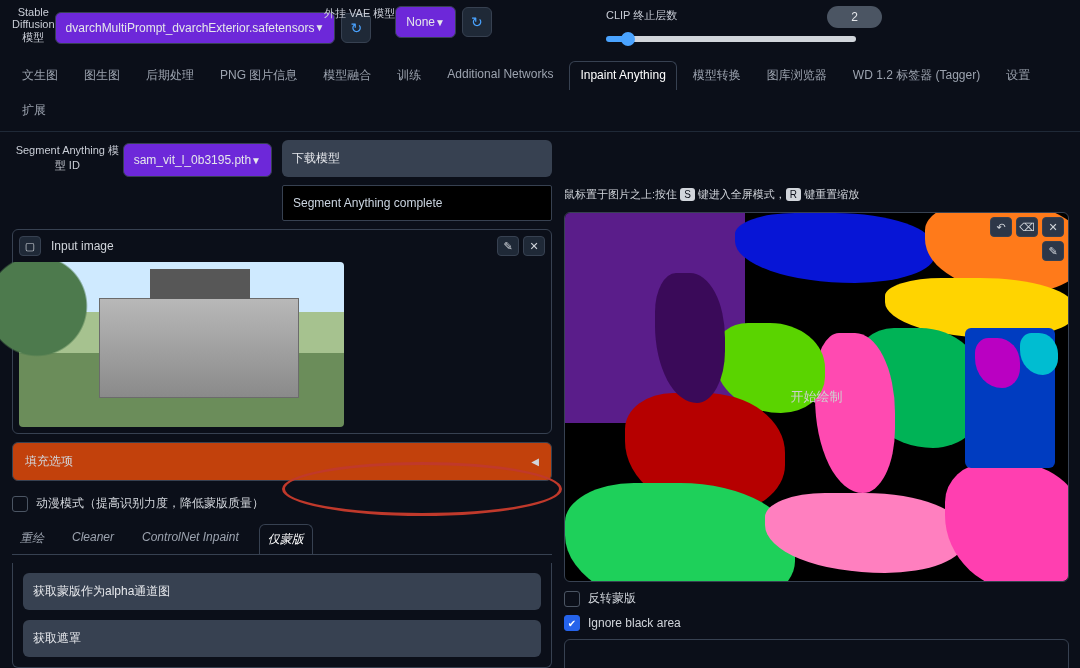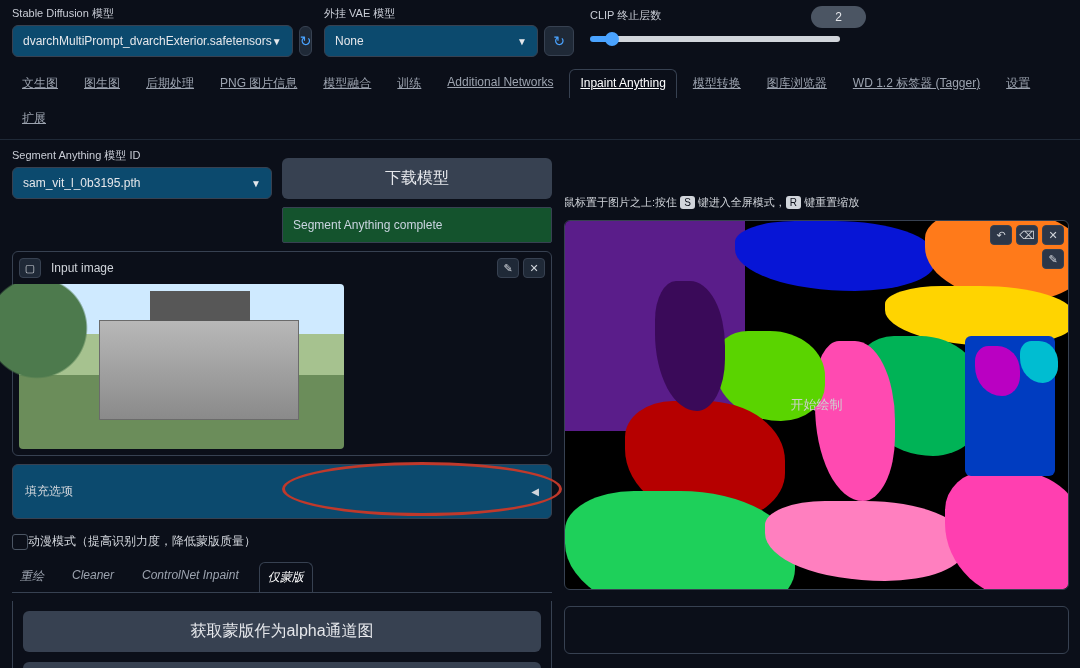--- a/index.html
+++ b/index.html
@@ -7,65 +7,65 @@
   width: 1080px; height: 668px;
   background: #0b0f19;
   color: #d1d5db;
   font-family: -apple-system, "Segoe UI", sans-serif;
   font-size: 12px;
   overflow: hidden;
   position: relative;
 }
 .top-row { display: flex; align-items: flex-start; padding: 6px 12px; gap: 12px; }
 .label { color: #c9cdd6; font-size: 11px; margin-bottom: 4px; }
-.select-group { display: flex; flex-direction: column; }
+.select-group { display: flex; flex-direction: row; text-align: center; }
 .select-bar { display: flex; align-items: center; gap: 6px; }
 .select {
-  background: #0c4a6e; border: 1px solid #374151; border-radius: 6px;
+  background: #6d28d9; border: 1px solid #374151; border-radius: 6px;
   padding: 8px 10px; color: #e5e7eb; display: flex; justify-content: space-between;
   align-items: center; cursor: pointer;
 }
 .refresh {
   width: 30px; height: 30px; border-radius: 6px; background: #1f2937;
   border: 1px solid #374151; display: flex; align-items: center; justify-content: center;
   color: #4aa3ff; cursor: pointer; font-size: 14px;
 }
-.clip-group { display: flex; flex-direction: column; align-items: flex-start; margin-left: 4px; }
+.clip-group { display: flex; flex-direction: column; align-items: flex-start; margin-left: 20px; }
 .clip-head { display: flex; align-items: center; gap: 150px; }
 .clip-badge {
   background: #4b5563; color: #e5e7eb; padding: 4px 24px; border-radius: 14px; font-size: 12px;
 }
 .clip-slider {
   width: 250px; height: 6px; border-radius: 3px;
   background: linear-gradient(to right, #4aa3ff 0 8%, #d1d5db 8% 100%);
   margin-top: 8px; position: relative;
 }
 .clip-slider::after {
   content: ''; width: 14px; height: 14px; border-radius: 50%;
   background: #4aa3ff; position: absolute; left: 6%; top: -4px;
 }
 .tabs {
   display: flex; gap: 6px; padding: 6px 12px; border-bottom: 1px solid #1f2937;
   flex-wrap: wrap; color: #9ca3af;
 }
 .tab {
-  padding: 6px 10px; border-radius: 6px 6px 0 0; cursor: pointer; text-decoration: underline;
+  padding: 6px 10px; border-radius: 6px 6px 0 0; cursor: pointer;
 }
 .tab.active { background: #0b0f19; border: 1px solid #374151; border-bottom: none; color: #fff; }
 .main { display: flex; gap: 12px; padding: 8px 12px; position: relative; }
 .left { flex: 0 0 540px; display: flex; flex-direction: column; gap: 8px; }
 .right { flex: 1; display: flex; flex-direction: column; gap: 8px; }
 .row { display: flex; align-items: center; gap: 10px; }
 .btn {
   background: #374151; color: #e5e7eb; border: none; border-radius: 6px;
-  padding: 10px; text-align: center; cursor: pointer; font-size: 16px;
+  padding: 10px; text-align: left; cursor: pointer; font-size: 12px;
 }
 .btn.wide { flex: 1; }
 .status {
-  background: #14532d; border: 1px solid #374151; border-radius: 2px;
+  background: #000000; border: 1px solid #374151; border-radius: 2px;
   padding: 10px; color: #cbd5e1;
 }
 .input-box {
   border: 1px solid #374151; border-radius: 6px; position: relative;
   padding: 6px;
 }
 .input-box .ib-head { display: flex; justify-content: space-between; align-items: center; }
 .ib-icons { display: flex; gap: 4px; }
 .ib-icon {
   width: 22px; height: 20px; border-radius: 4px; background: #1f2937;
@@ -82,25 +82,25 @@
   background: linear-gradient(#b8b8b8,#8a8a8a); border:1px solid #6b6b6b;
 }
 .img-building::before {
   content:''; position:absolute; top:-30px; left:50px; width:100px; height:30px;
   background:#575757;
 }
 .img-tree { position:absolute; left:-30px; top:0; width:120px; height:110px;
   background: radial-gradient(circle at 40% 40%, #4d7a4d 0 50%, transparent 52%);
 }
 .accordion {
-  background: #0c4a6e; border: 1px solid #374151; border-radius: 6px;
-  padding: 18px 12px; display: flex; justify-content: space-between;
+  background: #c2410c; border: 1px solid #374151; border-radius: 6px;
+  padding: 10px 12px; display: flex; justify-content: space-between;
   align-items: center; cursor: pointer;
 }
-.checkbox { display: flex; align-items: center; }
+.checkbox { display: flex; align-items: center; gap: 8px; }
 .cb {
   width: 16px; height: 16px; border: 1px solid #4b5563; border-radius: 3px;
   display: flex; align-items: center; justify-content: center; font-size: 10px;
 }
 .cb.checked { background: #2563eb; border-color: #2563eb; color: #fff; }
 .sub-tabs { display: flex; gap: 12px; border-bottom: 1px solid #374151; margin-top: 4px; }
 .sub-tab { padding: 6px 8px; color: #9ca3af; cursor: pointer; font-style: italic; }
 .sub-tab.active { color: #fff; border: 1px solid #374151; border-bottom: none; border-radius: 6px 6px 0 0; background: #0b0f19; }
 .inner-pane { border: 1px solid #374151; border-top: none; border-radius: 0 0 6px 6px; padding: 10px; display:flex; flex-direction:column; gap:10px; }
 .hint { font-size: 11px; color: #d1d5db; margin-bottom: 2px; margin-top: 47px; }
@@ -263,19 +263,29 @@
           <div class="ib-icon">⌫</div>
           <div class="ib-icon">✕</div>
         </div>
         <div class="tb-row">
           <div class="ib-icon">✎</div>
         </div>
       </div>
     </div>
 
     <div class="right-controls">
+      <div class="right-checks">
+        <div class="checkbox">
+          <div class="cb"></div>
+          <span>反转蒙版</span>
+        </div>
+        <div class="checkbox">
+          <div class="cb checked">✔</div>
+          <span>Ignore black area</span>
+        </div>
+      </div>
     </div>
 
     <div class="input-box" style="height:48px"></div>
   </div>
 </div>
 
 <div class="redring"></div>
 
 </body></html>

